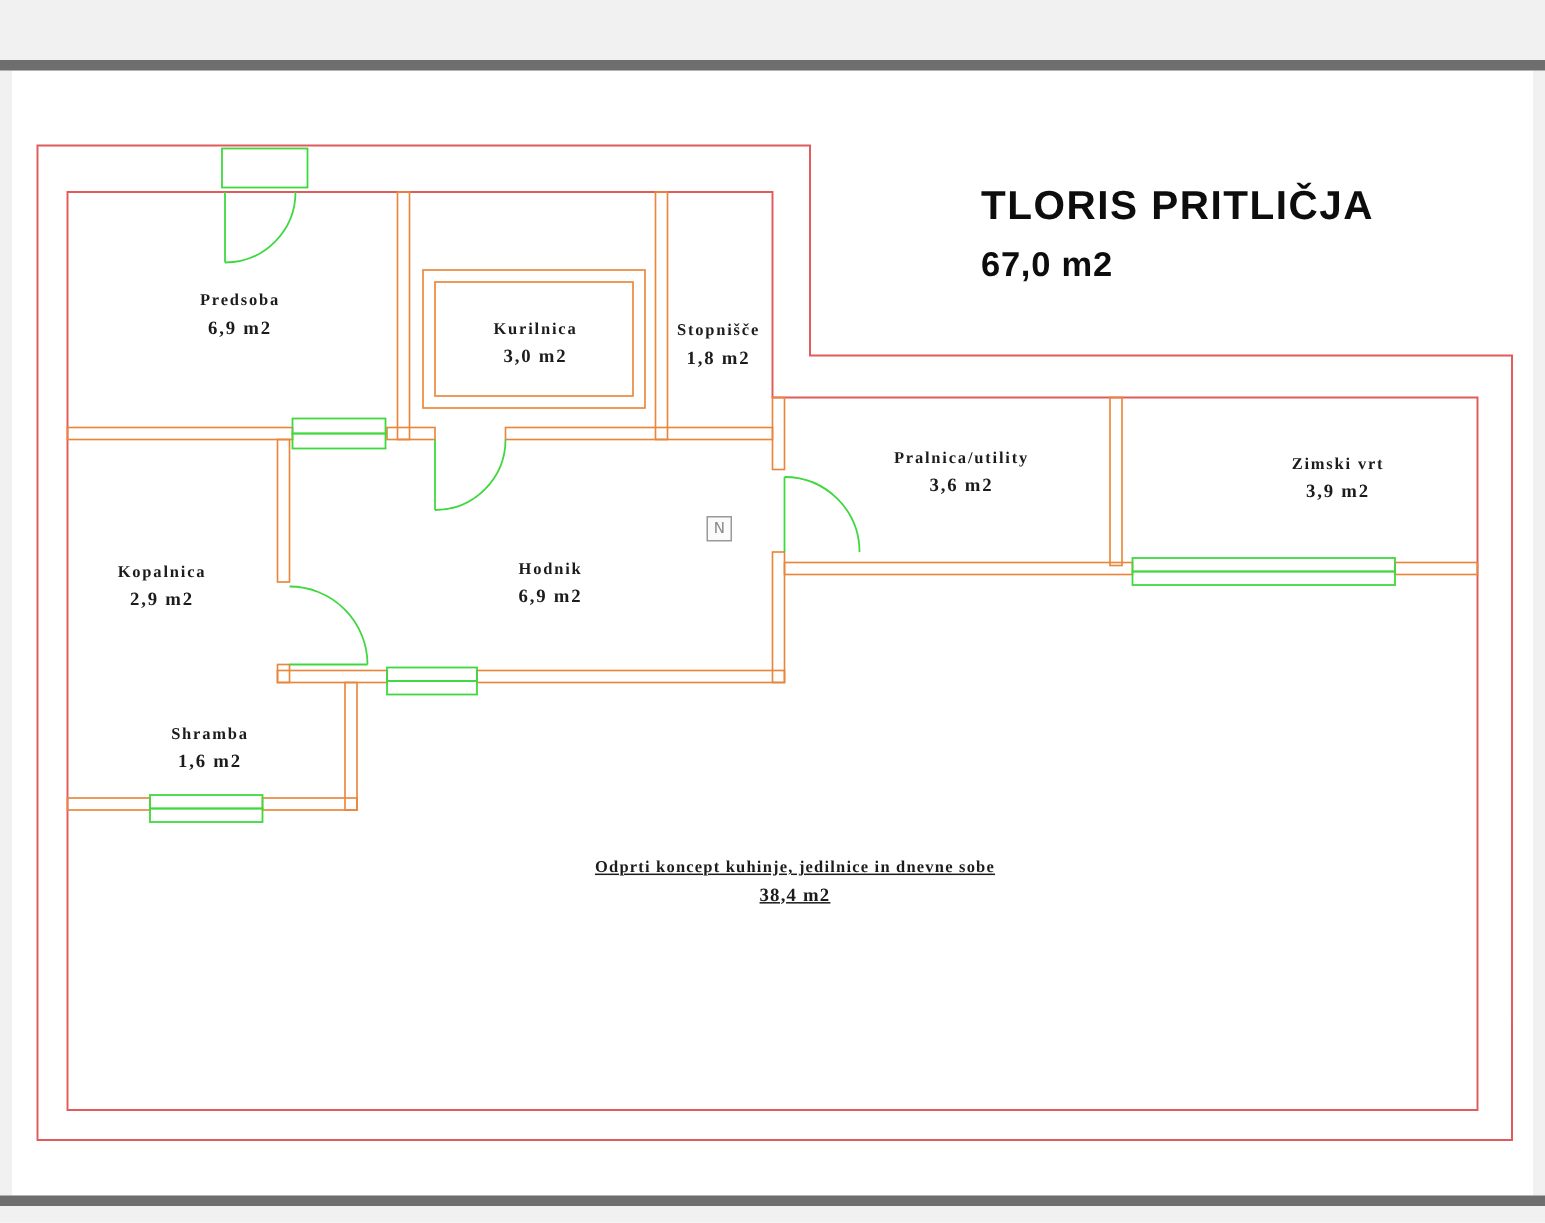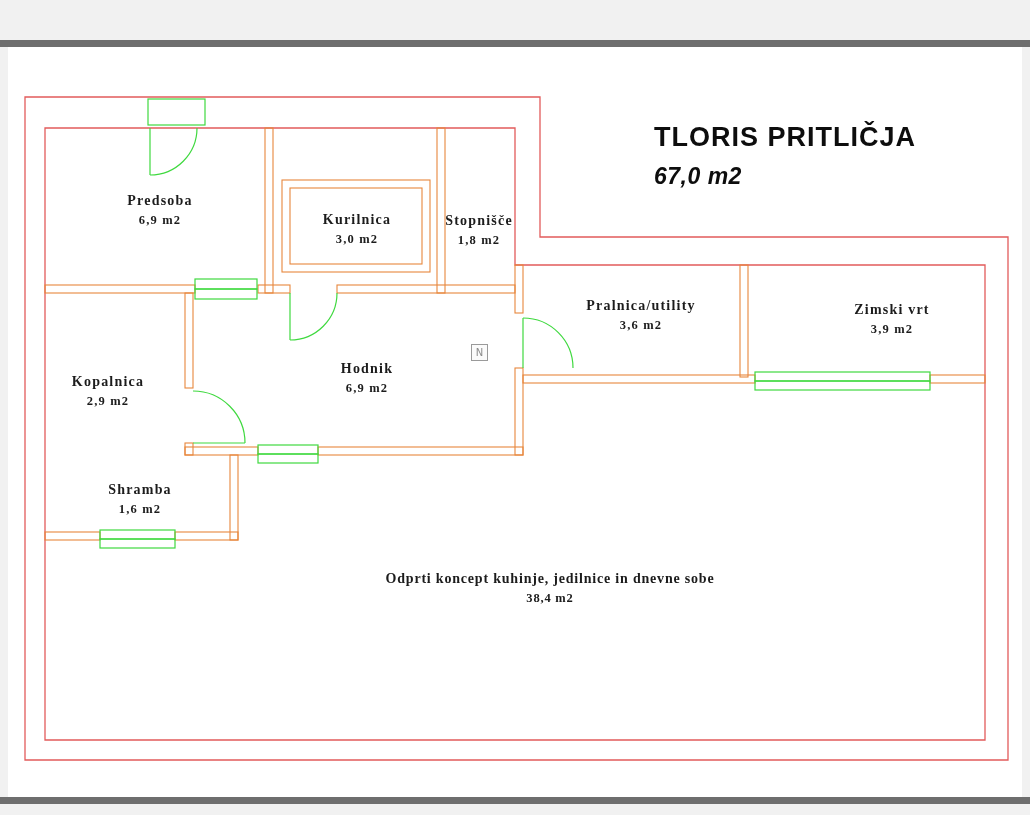--- a/index.html
+++ b/index.html
@@ -24,29 +24,29 @@
   .bar-bottom { top:797px; }
   svg.plan { position:absolute; left:0; top:0; }
   .red polygon { fill:none; stroke:var(--color-outline); stroke-width:1.3; }
   .orange rect { fill:none; stroke:var(--color-wall); stroke-width:1.1; }
   .green rect, .green path, .green line { fill:none; stroke:var(--color-opening); stroke-width:1.2; }
   .room-label {
     position:absolute; transform:translate(-50%,-50%); text-align:center;
     color:var(--color-text); letter-spacing:1.2px; line-height:1.5;
     white-space:nowrap; font-weight:bold;
   }
-  .room-name { font-size:14px; }
+  .room-name { font-size:11px; }
   .room-area { font-size:12.5px; }
   .title-block {
     position:absolute; left:785px; top:122px; transform:translateX(-50%);
     color:#0d0d0d;
     font-family:"Liberation Sans", sans-serif; font-weight:bold; white-space:nowrap;
   }
   .title-line1 { font-size:27px; letter-spacing:1px; }
-  .title-line2 { font-size:23px; margin-top:10px; letter-spacing:0.5px;font-style:italic; }
+  .title-line2 { font-size:23px; margin-top:10px; letter-spacing:0.5px; }
   .compass {
     position:absolute; left:471px; top:344px; width:17px; height:17px;
     border:1px solid var(--color-icon_border); background:#fbfbfb; color:#8a8a8a;
     font-size:10px; display:flex; align-items:center; justify-content:center;
     font-family:"DejaVu Sans", sans-serif;
   }
 </style>
 </head>
 <body>
 
@@ -135,32 +135,32 @@
   <div class="room-area">3,0 m2</div>
 </div>
 <div class="room-label" style="left:479px; top:230px;">
   <div class="room-name">Stopnišče</div>
   <div class="room-area">1,8 m2</div>
 </div>
 <div class="room-label" style="left:108px; top:361px;margin-top:30px;">
   <div class="room-name">Kopalnica</div>
   <div class="room-area">2,9 m2</div>
 </div>
-<div class="room-label" style="left:367px; top:378px;">
+<div class="room-label" style="left:367px; top:389px;">
   <div class="room-name">Hodnik</div>
   <div class="room-area">6,9 m2</div>
 </div>
 <div class="room-label" style="left:641px; top:315px;">
   <div class="room-name">Pralnica/utility</div>
   <div class="room-area">3,6 m2</div>
 </div>
 <div class="room-label" style="left:892px; top:319px;">
   <div class="room-name">Zimski vrt</div>
   <div class="room-area">3,9 m2</div>
 </div>
 <div class="room-label" style="left:140px; top:499px;">
   <div class="room-name">Shramba</div>
   <div class="room-area">1,6 m2</div>
 </div>
-<div class="room-label" style="left:550px; top:588px; letter-spacing:0.8px;">
+<div class="room-label" style="left:530px; top:588px; letter-spacing:0.8px;text-decoration:underline;">
   <div class="room-name">Odprti koncept kuhinje, jedilnice in dnevne sobe</div>
   <div class="room-area">38,4 m2</div>
 </div>
 
 </body></html>

